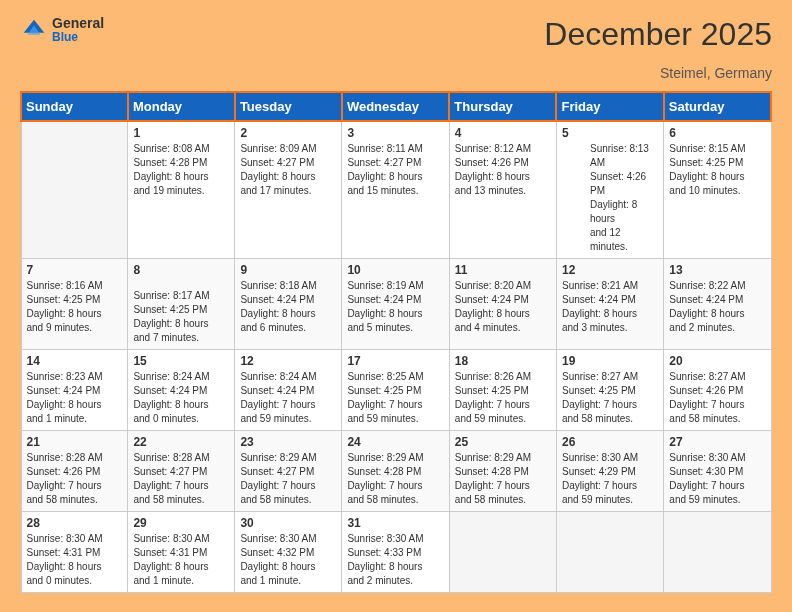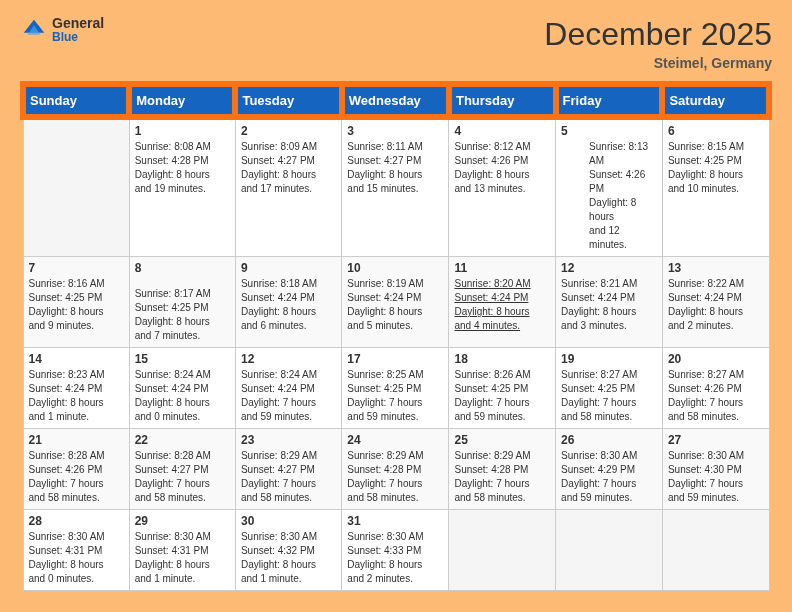--- a/index.html
+++ b/index.html
@@ -50,36 +50,35 @@
       text-align: right;
     }
     .month-title {
       font-size: 32px;
       font-weight: normal;
       color: #333;
     }
     .location {
       font-size: 14px;
       color: #555;
-      margin-top: 2px;
-      font-weight: bold;
+      margin-top: 12px;
     }
     .calendar {
       width: 100%;
       border-collapse: collapse;
       border: 1px solid #ccc;
     }
     .calendar th {
       background-color: #1565c0;
       color: #fff;
       font-size: 13px;
       font-weight: bold;
       padding: 6px 4px;
       text-align: left;
-      border: 6px solid #f97316;
+      border: 2px solid #f97316;
     }
     .calendar td {
       border: 1px solid #ccc;
       vertical-align: top;
       padding: 4px 5px;
       width: 108px;
       min-height: 80px;
       background: #fff;
       font-size: 10.5px;
       color: #333;
@@ -205,21 +204,21 @@
           </td>
           <td>
             <span class="day-number">10</span>
             <div class="day-info" style="white-space: pre-line;">Sunrise: 8:19 AM
 Sunset: 4:24 PM
 Daylight: 8 hours
 and 5 minutes.</div>
           </td>
           <td>
             <span class="day-number">11</span>
-            <div class="day-info" style="white-space: pre-line; text-decoration: underline;">Sunrise: 8:20 AM
+            <div class="day-info" style="white-space: pre-line;">Sunrise: 8:20 AM
 Sunset: 4:24 PM
 Daylight: 8 hours
 and 4 minutes.</div>
           </td>
           <td>
             <span class="day-number">12</span>
             <div class="day-info" style="white-space: pre-line;">Sunrise: 8:21 AM
 Sunset: 4:24 PM
 Daylight: 8 hours
 and 3 minutes.</div>

